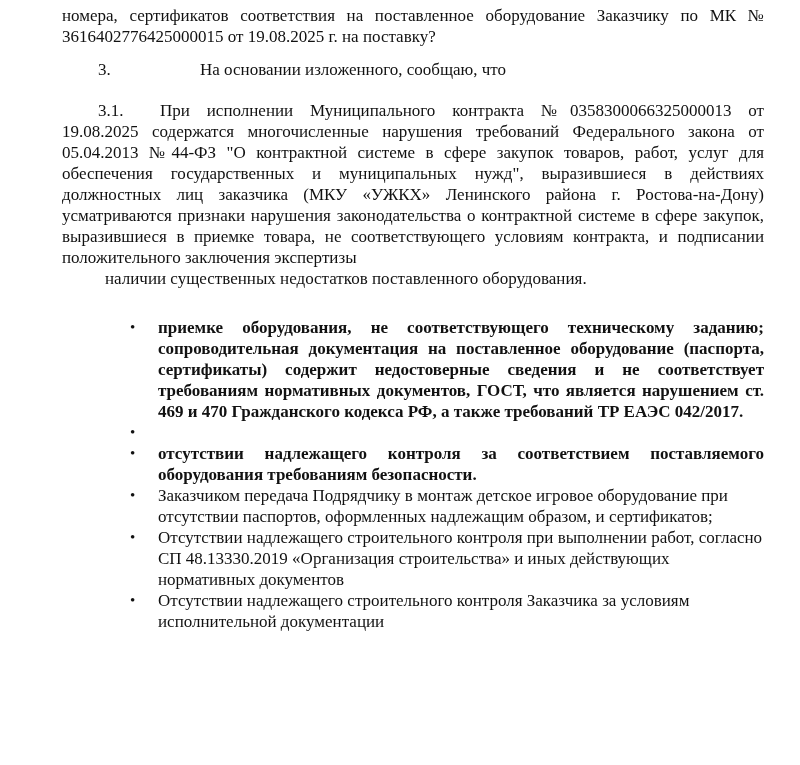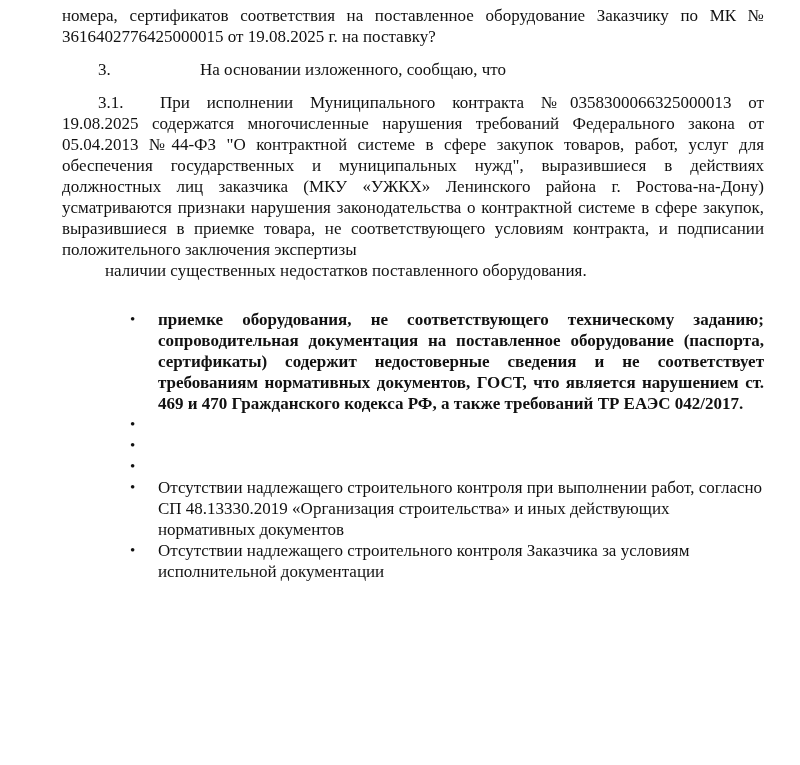--- a/index.html
+++ b/index.html
@@ -21,21 +21,21 @@
     font-size: 17px;
     line-height: 21px;
     color: #111111;
     border-radius: 19px;
   }
   .para {
     margin: 0;
     text-align: justify;
   }
   .mb-blank   { margin-bottom: 12px; }
-  .mb-small   { margin-bottom: 12px;  }
+  .mb-small   { margin-bottom: 20px;  }
   .mb-list    { margin-bottom: 28px; }
   .indent     { text-indent: 36px; }
   .indent-lg  { text-indent: 43px; }
   .clause-num {
     display: inline-block;
     text-indent: 0;
   }
   .clause-num.w-wide   { width: 102px; }
   .clause-num.w-normal { width: 62px;  }
   .vlist { margin: 0; }
@@ -80,28 +80,30 @@
         <span class="bullet">•</span>
         <span class="item-text">приемке оборудования, не соответствующего техническому заданию; сопроводительная документация на поставленное оборудование (паспорта, сертификаты) содержит недостоверные сведения и не соответствует требованиям нормативных документов, ГОСТ, что является нарушением ст. 469 и 470 Гражданского кодекса РФ, а также требований ТР ЕАЭС 042/2017.</span>
       </div>
 
       <div class="vlist-item">
         <span class="bullet">•</span>
       </div>
 
       <div class="vlist-item">
         <span class="bullet">•</span>
+        <span class="item-text">отсутствии надлежащего контроля за соответствием поставляемого оборудования требованиям безопасности.</span>
       </div>
     </div>
 
 
   <div class="vlist vlist-left">
 
       <div class="vlist-item">
         <span class="bullet">•</span>
+        <span class="item-text">Заказчиком передача Подрядчику в монтаж детское игровое оборудование при отсутствии паспортов, оформленных надлежащим образом, и сертификатов;</span>
       </div>
 
       <div class="vlist-item">
         <span class="bullet">•</span>
         <span class="item-text">Отсутствии надлежащего строительного контроля при выполнении работ, согласно СП 48.13330.2019 «Организация строительства» и иных действующих нормативных документов</span>
       </div>
 
       <div class="vlist-item">
         <span class="bullet">•</span>
         <span class="item-text">Отсутствии надлежащего строительного контроля Заказчика за условиям исполнительной документации</span>

